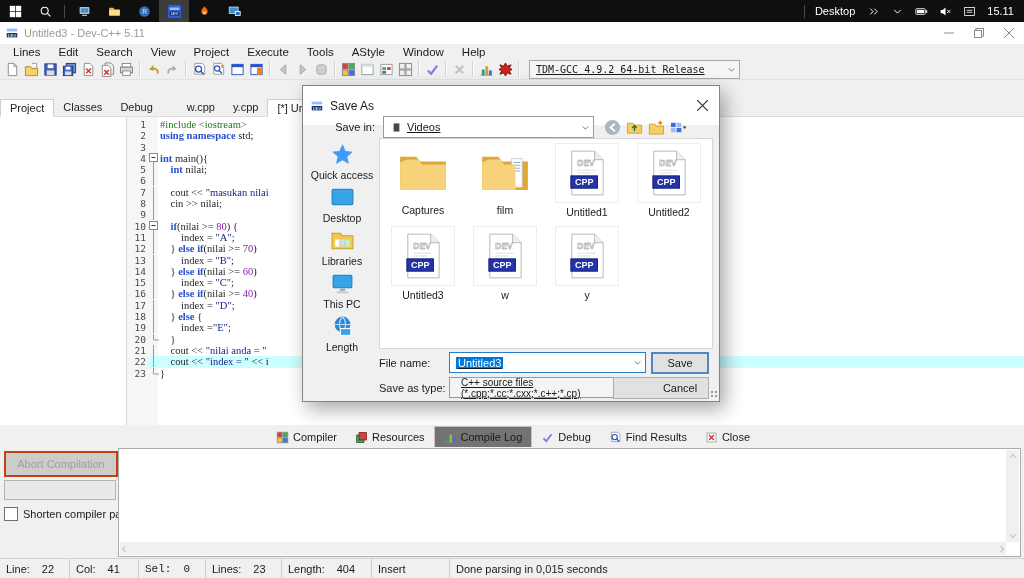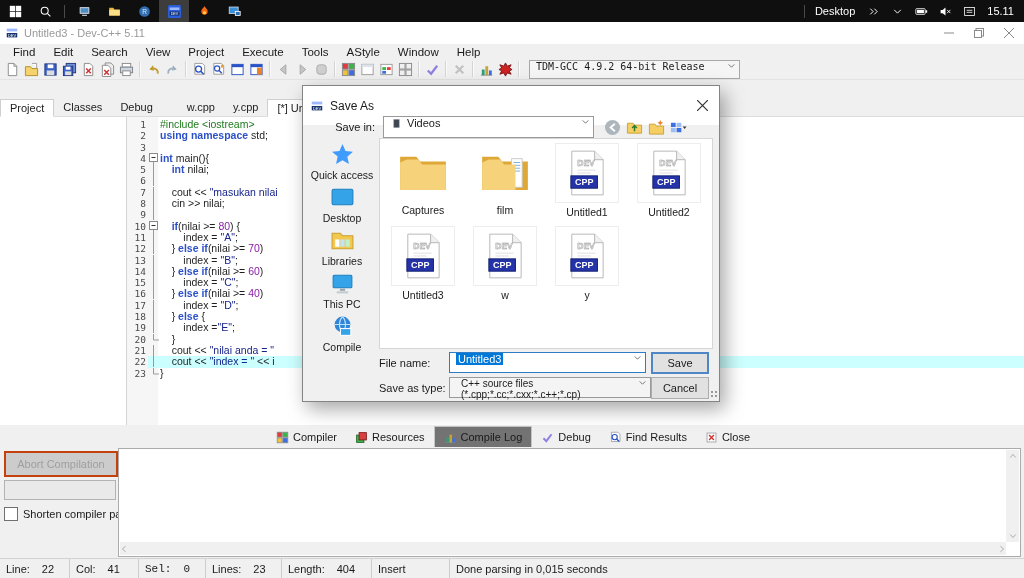--- a/index.html
+++ b/index.html
@@ -30,22 +30,22 @@
   
   .menubar{position:absolute;top:44px;left:0;right:0;height:15px;display:flex;align-items:center;padding-left:4px;background:#f0f0f0;}
   .menu-item{padding:0 9px;font-size:11.5px;}
 
   
   .toolbar1{position:absolute;top:59px;left:0;right:0;height:20px;display:flex;align-items:center;padding-left:3px;background:#f0f0f0;border-bottom:1px solid #e3e3e3;}
   .tgroup{display:flex;align-items:center;}
   .tsep{width:1px;height:16px;background:#d4d4d4;border-right:1px solid #fbfbfb;margin:0 3px;}
   .ticon{width:19px;height:18px;display:flex;align-items:center;justify-content:center;}
   .ticon svg{width:15px;height:15px;}
-  .combo{display:flex;align-items:flex-start;background:#f5f5f5;border:1px solid #a8a8a8;height:17px;
-         font-family:"DejaVu Sans Mono",monospace;font-size:10px;padding:0 3px 0 6px;}
+  .combo{display:flex;align-items:center;background:#f5f5f5;border:1px solid #a8a8a8;height:17px;
+         font-family:"DejaVu Sans Mono",monospace;font-size:10px;padding:0 3px 0 6px;text-decoration:underline;}
   .combo .spring{flex:1;}
   #compiler-combo{width:200px;margin-left:6px;}
   .toolbar2{position:absolute;top:80px;left:0;right:0;height:18px;display:flex;align-items:center;padding-left:3px;background:#f0f0f0;margin-top:20px;}
   #globals-combo{width:632px;margin-left:9px;background:#fff;}
 
   
   .tabsrow{position:absolute;top:98px;left:0;right:0;height:18px;display:flex;align-items:flex-end;background:#f0f0f0;border-bottom:1px solid #dcdcdc;}
   .tab{padding:2px 9px 2px 9px;font-size:11px;color:#222;}
   .tab.active{background:#fff;border:1px solid #cfcfcf;border-bottom:1px solid #fff;margin-bottom:-1px;}
   #panel-tabs{display:flex;}
@@ -54,21 +54,21 @@
   
   .left-panel{position:absolute;top:117px;left:0;width:126px;height:308px;background:#fff;border-right:1px solid #d5d5d5;}
   .editor{position:absolute;top:117px;left:127px;width:897px;height:308px;background:#fff;overflow:hidden;}
   .gutter-bg{position:absolute;top:0;left:0;width:31px;height:100%;background:#f6f6f6;}
   #elines{position:absolute;top:2px;left:0;right:0;}
   .erow{display:flex;height:11.3px;position:relative;}
   .erow .num{width:19px;text-align:right;padding-right:2px;font-family:"DejaVu Sans Mono",monospace;font-size:9.5px;color:#4a4a4a;line-height:11.3px;}
   .erow .fold{width:12px;height:11.3px;}
   .erow .body{flex:1;display:flex;}
   .erow.hl .body, .erow.hl .fold{background:#ccffff;}
-  .erow pre{margin:0;font-family:Liberation Sans, sans-serif;font-size:10.5px;line-height:11.3px;white-space:pre;}
+  .erow pre{margin:0;font-family:Liberation Serif, serif;font-size:10.5px;line-height:11.3px;white-space:pre;}
   .sp{color:#1f1f1f;} .sk{color:#2b50c8;font-weight:bold;} .ss{color:#16248c;} .sm{color:#8b1ca8;} .sg{color:#1e7a1e;}
 
   
   .dialog{position:absolute;left:302px;top:85px;width:416px;height:315px;background:#f0f0f0;border:1px solid #848484;
           box-shadow:5px 7px 18px rgba(0,0,0,.35);z-index:10;}
   .dlg-title{height:39px;background:#fff;display:flex;align-items:center;padding-left:7px;gap:6px;font-size:12px;}
   .dlg-close{margin-left:auto;width:34px;height:24px;display:flex;align-items:center;justify-content:center;color:#333;}
   .dlg-close svg{width:11px;height:11px;}
   .dlg-row1{position:absolute;top:30px;left:0;right:0;height:22px;display:flex;align-items:center;}
   .dlg-lbl{width:72px;text-align:right;padding-right:8px;font-size:11px;}
@@ -239,21 +239,21 @@
         </span>
       <span class="cap-btn">
           <svg viewBox="0 0 10 10">
             <path d="M0 0l10 10M10 0L0 10" stroke="#8a8a8a"></path>
           </svg>
         </span>
     </div>
   </div>
 
   <div class="menubar" id="menubar">
-      <span class="menu-item">Find</span>
+      <span class="menu-item">Lines</span>
       <span class="menu-item">Edit</span>
       <span class="menu-item">Search</span>
       <span class="menu-item">View</span>
       <span class="menu-item">Project</span>
       <span class="menu-item">Execute</span>
       <span class="menu-item">Tools</span>
       <span class="menu-item">AStyle</span>
       <span class="menu-item">Window</span>
       <span class="menu-item">Help</span>
     </div>
@@ -802,21 +802,21 @@
           <span>This PC</span>
         </div>
         <div class="side-item">
           <span class="ic">
             <svg viewBox="0 0 24 24">
               <circle cx="12" cy="10" r="7.5" fill="#2f86d6"></circle>
               <path d="M4.5 10h15M12 2.5a11 11 0 010 15M12 2.5a11 11 0 000 15" stroke="#bfe0ff" fill="none"></path>
               <rect x="10" y="14" width="10" height="6.5" fill="#35a3e8" stroke="#fff"></rect>
             </svg>
           </span>
-          <span>Compile</span>
+          <span>Length</span>
         </div>
       </div>
     <div class="filelist" id="dlg-files">
         <div class="fitem">
           <div class="plain">
             <span class="ic">
               <svg viewBox="0 0 52 42" width="50" height="40">
                 <path d="M2 5h17l4 5h27v30H2z" fill="#dfa735"></path>
                 <path d="M2 40V11l7-3h12l4 5h25v27z" fill="#f6d27a"></path>
               </svg>
@@ -932,21 +932,21 @@
         <span>C++ source files (*.cpp;*.cc;*.cxx;*.c++;*.cp)</span>
         <span class="spring"></span>
         <span class="ic">
             <svg width="9" height="9" viewBox="0 0 16 16">
               <path d="M3 6l5 5 5-5" stroke="#666" fill="none" stroke-width="1.6"></path>
             </svg>
           </span>
       </div>
     </div>
     <div class="dlg-btn default" style="right:10px;top:266px;">Save</div>
-    <div class="dlg-btn" style="right:10px;top:291px;">Cancel</div>
+    <div class="dlg-btn" style="right:10px;top:291px;padding-left:38px;">Cancel</div>
     <div class="dlg-grip"></div>
   </div>
 
   <div class="btabs" id="btabs">
       <div class="btab">
         <span class="ic">
           <svg viewBox="0 0 16 16">
             <rect x="1.5" y="1.5" width="6" height="6" fill="#e23b3b" stroke="#8a8a8a"></rect>
             <rect x="8.5" y="1.5" width="6" height="6" fill="#3bb54a" stroke="#8a8a8a"></rect>
             <rect x="1.5" y="8.5" width="6" height="6" fill="#f5c33b" stroke="#8a8a8a"></rect>

